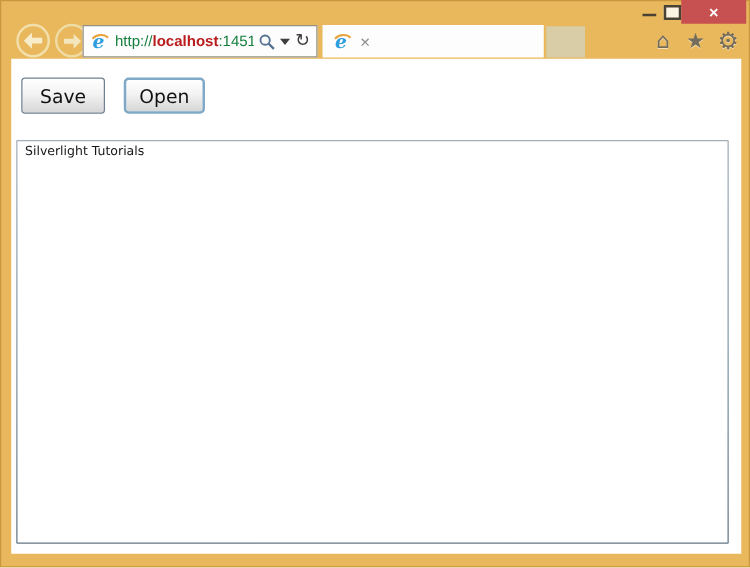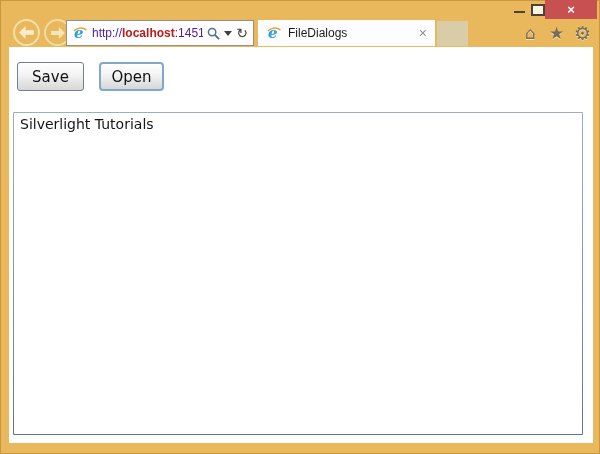--- a/index.html
+++ b/index.html
@@ -22,21 +22,21 @@
   .nav-circle{position:absolute;top:19px;width:27px;height:27px;border:2px solid #F2E0AC;
               border-radius:50%;box-sizing:border-box;display:flex;align-items:center;justify-content:center;}
   .back{left:13px;}
   .fwd{left:44px;border-color:#EFDCA4;}
   .addr{
     position:absolute;left:66px;top:20px;width:188px;height:26px;background:#FDFDFD;
     border:1px solid #979082;box-sizing:border-box;display:flex;align-items:center;
     padding:0 5px;gap:4px;
   }
   .url{flex:1;font-size:12px;white-space:nowrap;overflow:hidden;letter-spacing:0;}
-  .url .dim{color:#4c1d95;}
+  .url .dim{color:#15803d;}
   .url .host{color:#b91c1c;font-weight:bold;}
   .caret{width:0;height:0;border-left:4px solid transparent;border-right:4px solid transparent;
          border-top:5px solid #3F3F3F;}
   .refresh{font-size:14px;color:#3E3E3E;font-family:"DejaVu Sans",sans-serif;line-height:1;}
   .tab{
     position:absolute;left:258px;top:20px;width:177px;height:26px;background:#FDFDFD;
     display:flex;align-items:center;padding:0 8px;gap:6px;box-sizing:border-box;
   }
   .tab-title{flex:1;font-size:12px;color:#1B1B1B;white-space:nowrap;overflow:hidden;}
   .tab-close{font-size:14px;color:#8F8F8F;line-height:1;}
@@ -57,21 +57,21 @@
   }
   .btn-save{left:8px;top:15px;width:67px;}
   .btn-open{left:90px;top:15px;width:65px;border:2px solid #7FA9C7;border-radius:4px;}
   .textbox-wrap{
     position:absolute;left:4px;top:65px;width:570px;height:323px;
     background:linear-gradient(180deg,#A3AEB9 0%,#8399A9 50%,#617584 100%);
     padding:1px;box-sizing:border-box;border-radius:1px;
   }
   .textbox{
     width:100%;height:100%;box-sizing:border-box;border:none;resize:none;outline:none;
-    font-family:"DejaVu Sans",sans-serif;font-size:14px;color:#161616;
+    font-family:"DejaVu Sans",sans-serif;font-size:10px;color:#161616;
     padding:3px 6px;background:#fff;display:block;
   }
 </style>
 </head>
 <body>
 
 <div class="window">
 
   <div class="win-btn btn-min">
     <div class="dash"></div>
@@ -106,21 +106,20 @@
     </svg>
     <div class="caret"></div>
     <span class="refresh">↻</span>
   </div>
 
   <div class="tab">
     <svg width="16" height="16" viewBox="0 0 16 16">
       <text x="2" y="13" font-size="15" font-style="italic" font-weight="bold" font-family="DejaVu Serif, serif" fill="#2D9EE0">e</text>
       <path d="M2 6 C5.5 2.2, 11.5 2.2, 14.5 5.2" stroke="#E8A33D" stroke-width="1.6" fill="none"></path>
     </svg>
-    <span class="tab-title">FileDialogs</span>
     <span class="tab-close">×</span>
   </div>
   <div class="new-tab"></div>
 
   <div class="tb-icons">
     <span class="ticon">⌂</span>
     <span class="ticon">★</span>
     <span class="ticon gear">⚙</span>
   </div>
 

